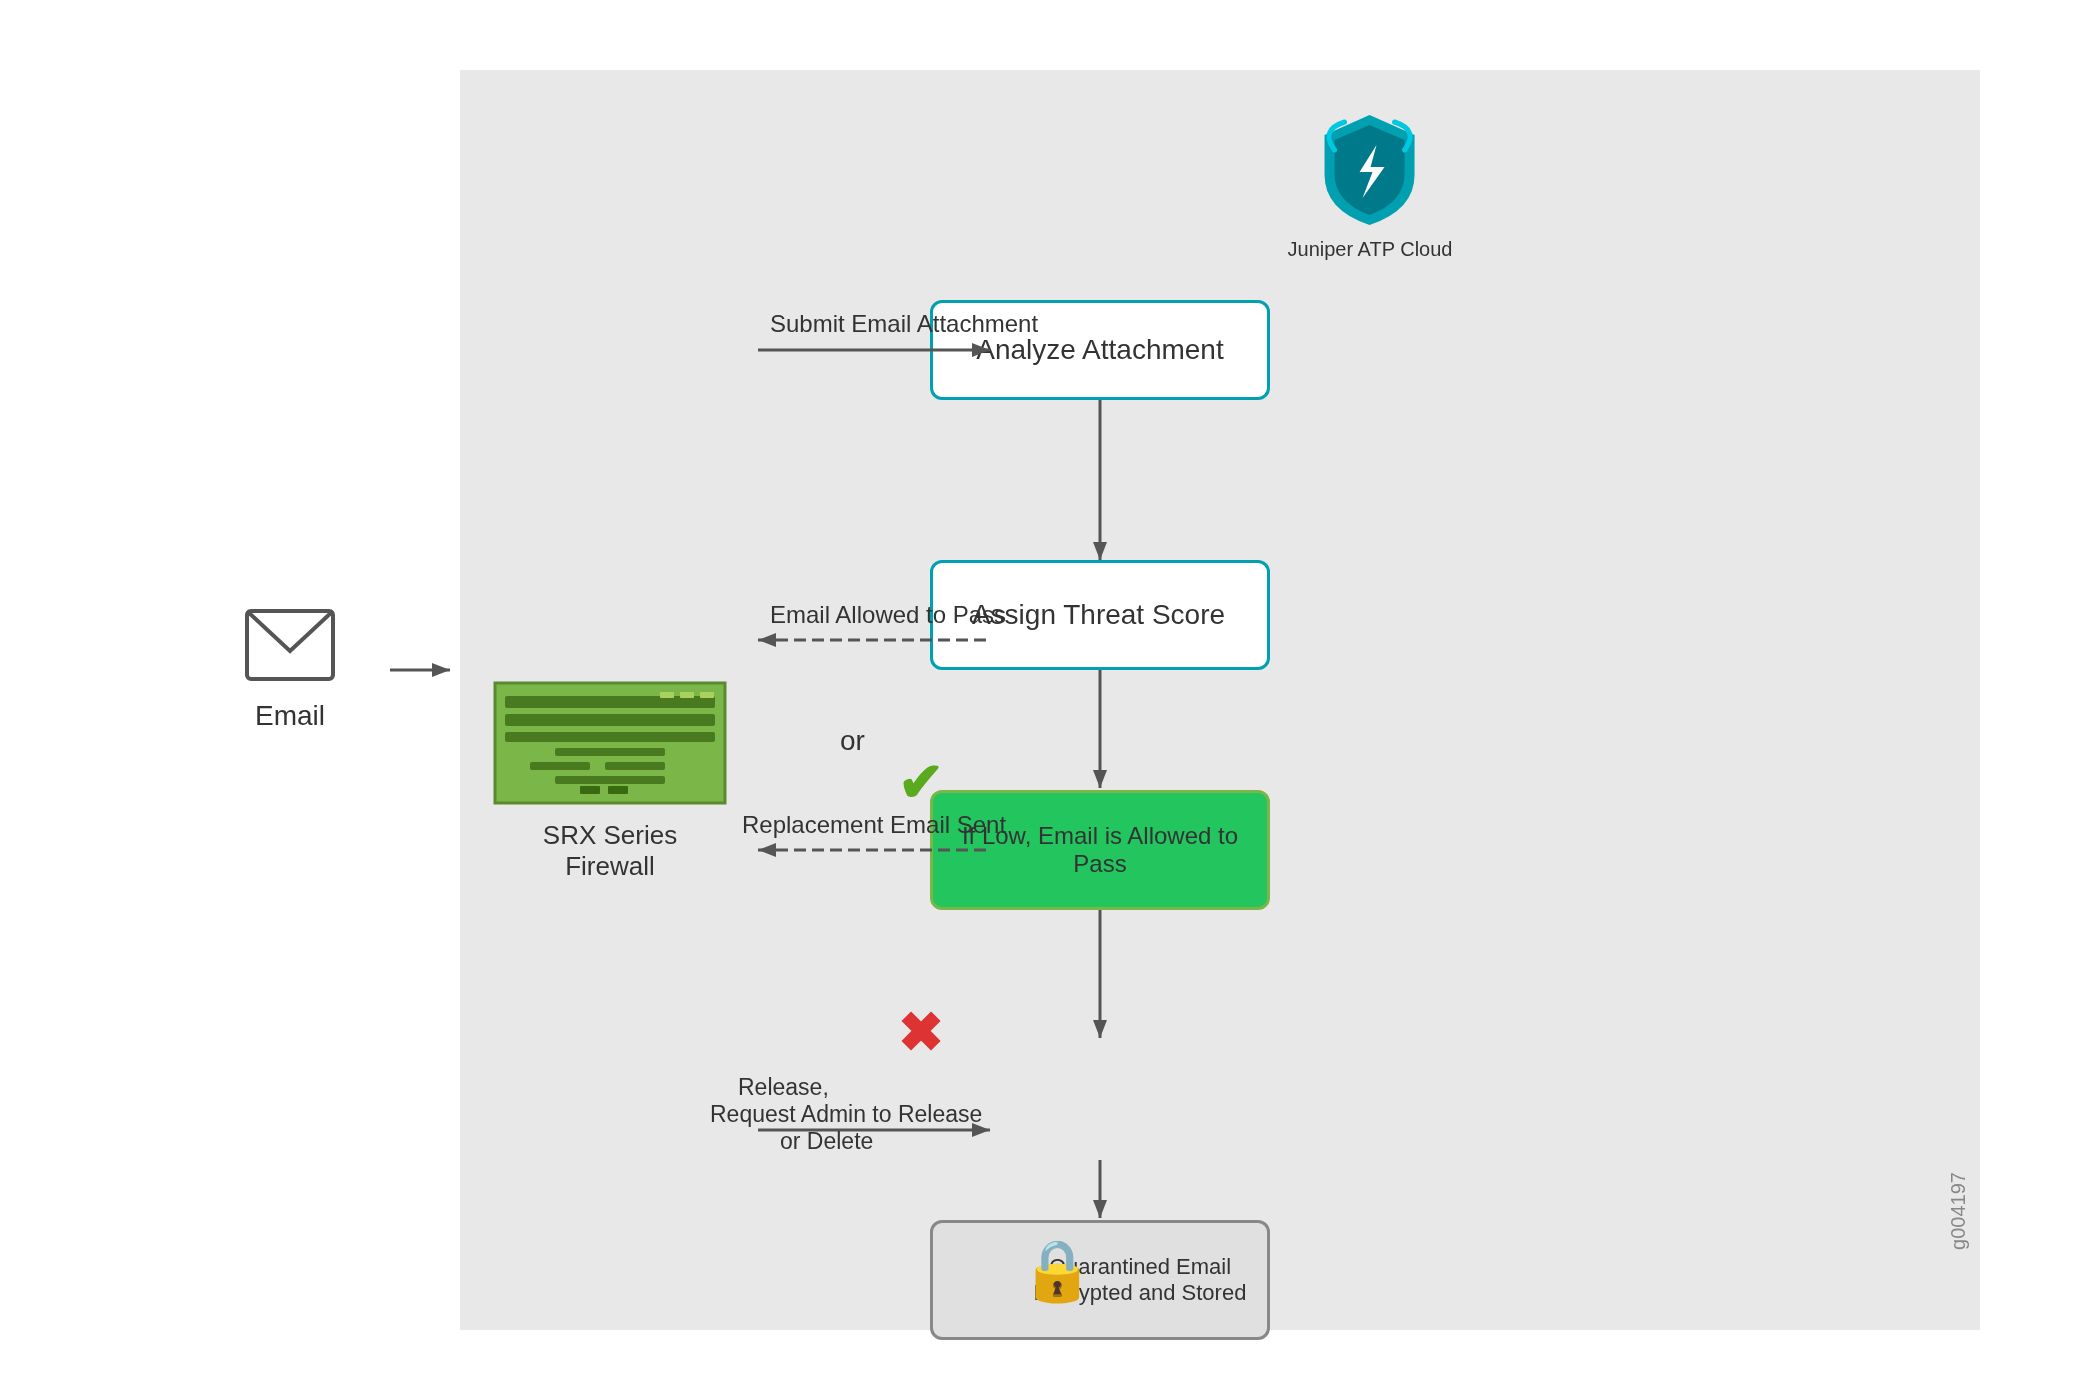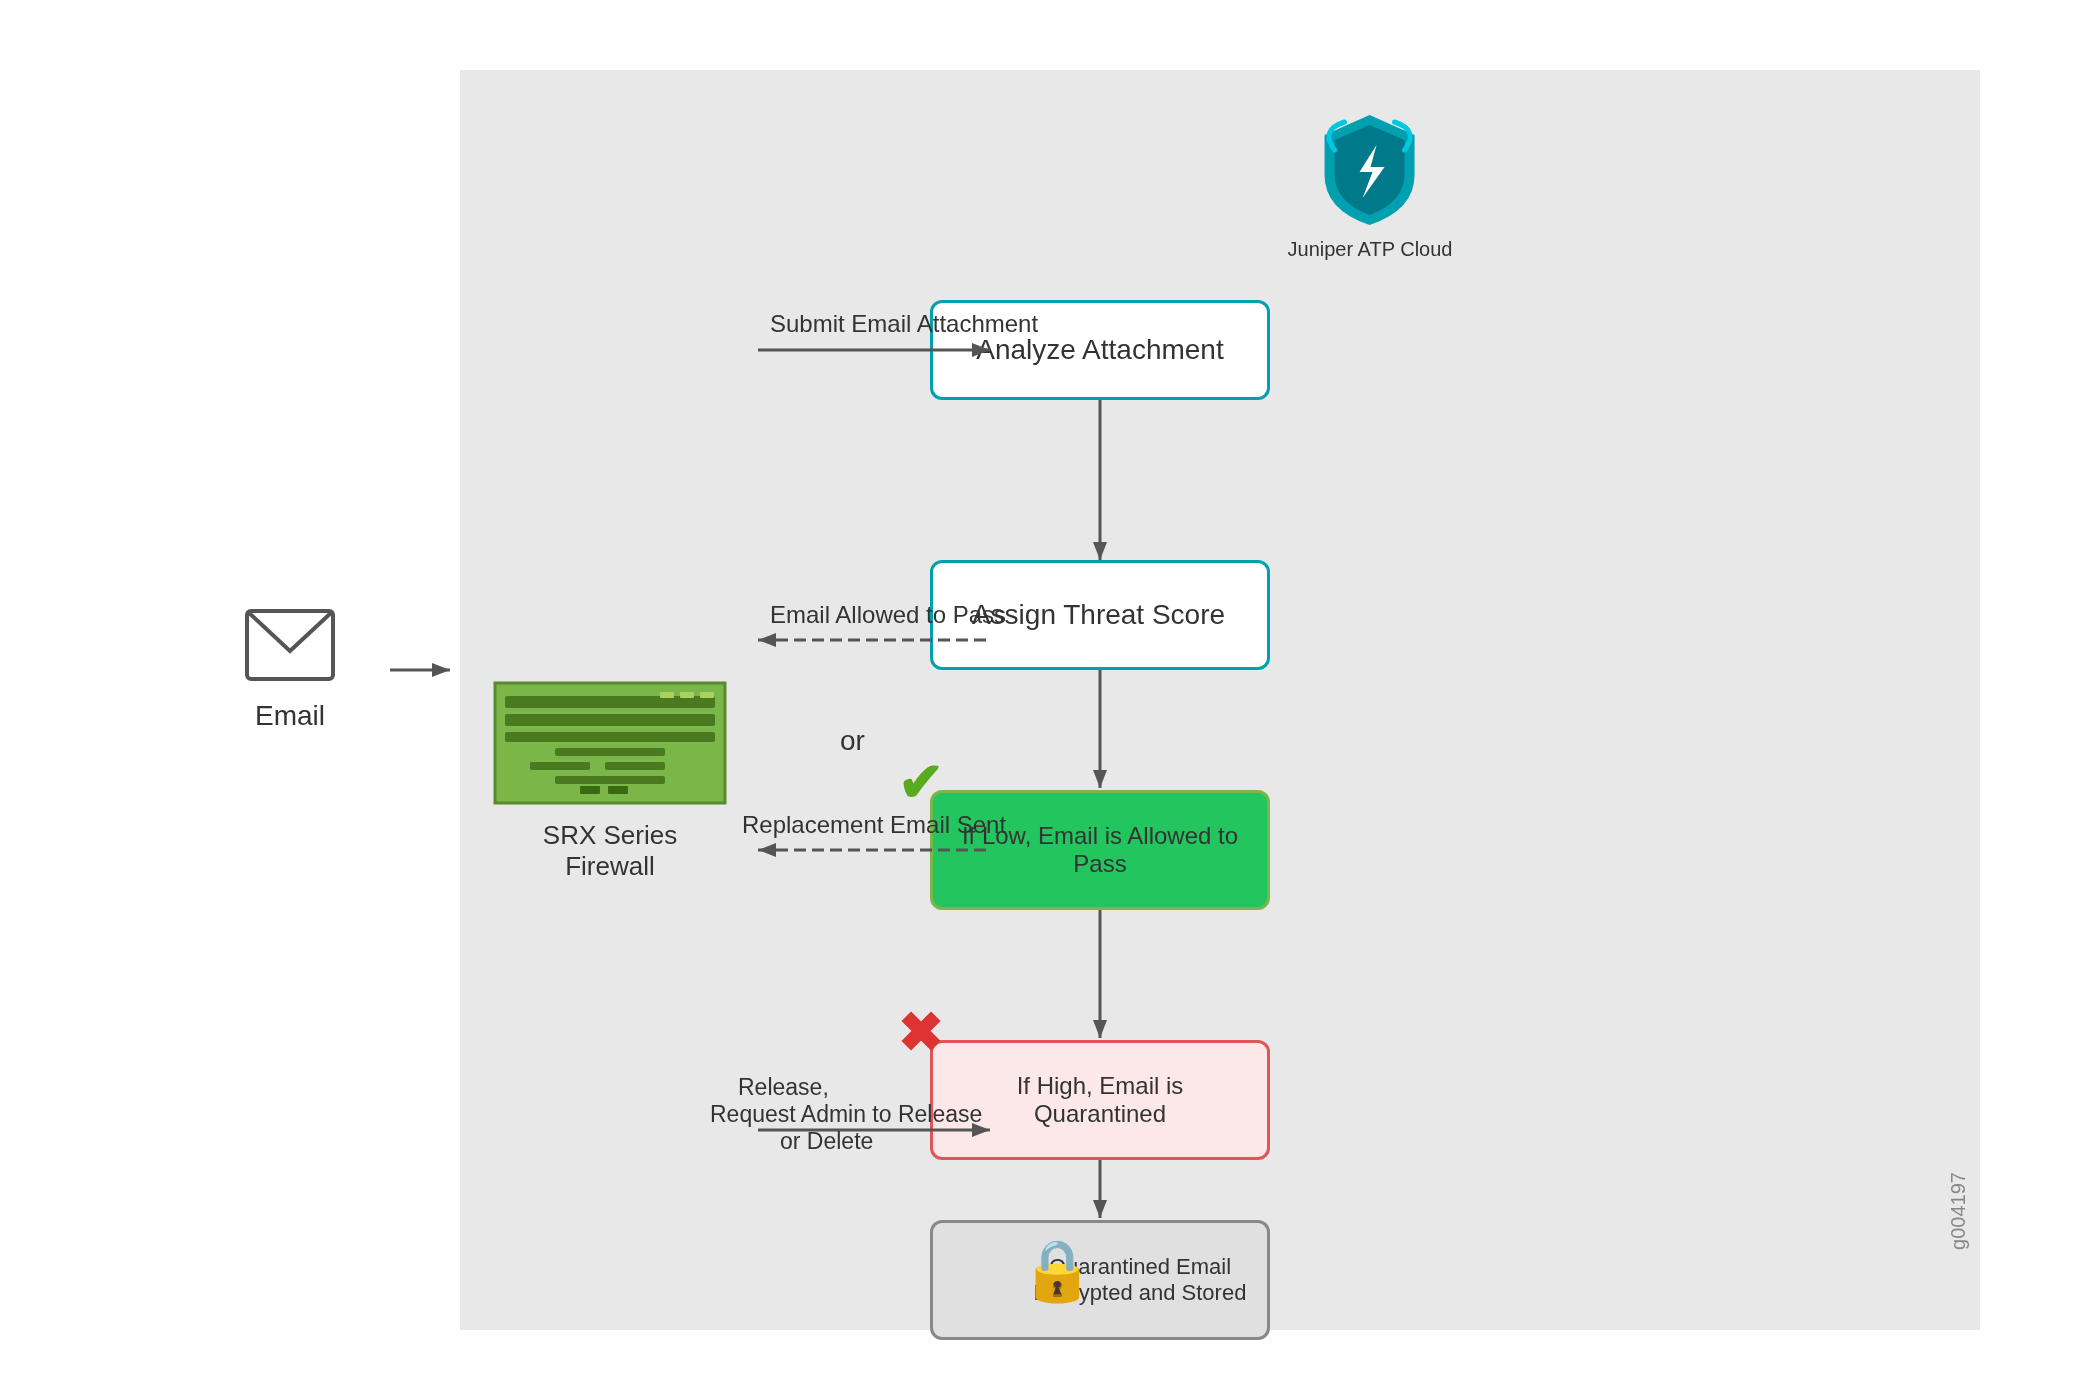--- a/index.html
+++ b/index.html
@@ -213,23 +213,20 @@
       </div>
 
       <div style="position:absolute; left:138px; top:680px; font-size:55px; color:#5aaa20; font-weight:bold; z-index:5;">✔</div>
 
       <div class="flow-box flow-box-green" style="left:170px; top:720px; width:340px; height:120px;">
         <span style="font-size:24px;">If Low, Email is Allowed to Pass</span>
       </div>
 
       <div style="position:absolute; left:138px; top:930px; font-size:55px; color:#dd3333; font-weight:bold; z-index:5;">✖</div>
 
-      <div class="flow-box flow-box-red" style="left:170px; top:970px; width:340px; height:120px;">
-        <span style="font-size:24px;">If High, Email is Quarantined</span>
-      </div>
 
       <div style="position:absolute; left:260px; top:1165px; font-size:60px; color:#777; z-index:5;">🔒</div>
 
       <div class="flow-box flow-box-gray" style="left:170px; top:1150px; width:340px; height:120px;">
         <span style="font-size:22px; padding-left:60px;">Quarantined Email Encrypted and Stored</span>
       </div>
 
       <svg style="position:absolute; top:0; left:0; width:1220px; height:1260px; pointer-events:none; overflow:visible;">
 
         <line x1="340" y1="330" x2="340" y2="490" stroke="#555" stroke-width="3"></line>

